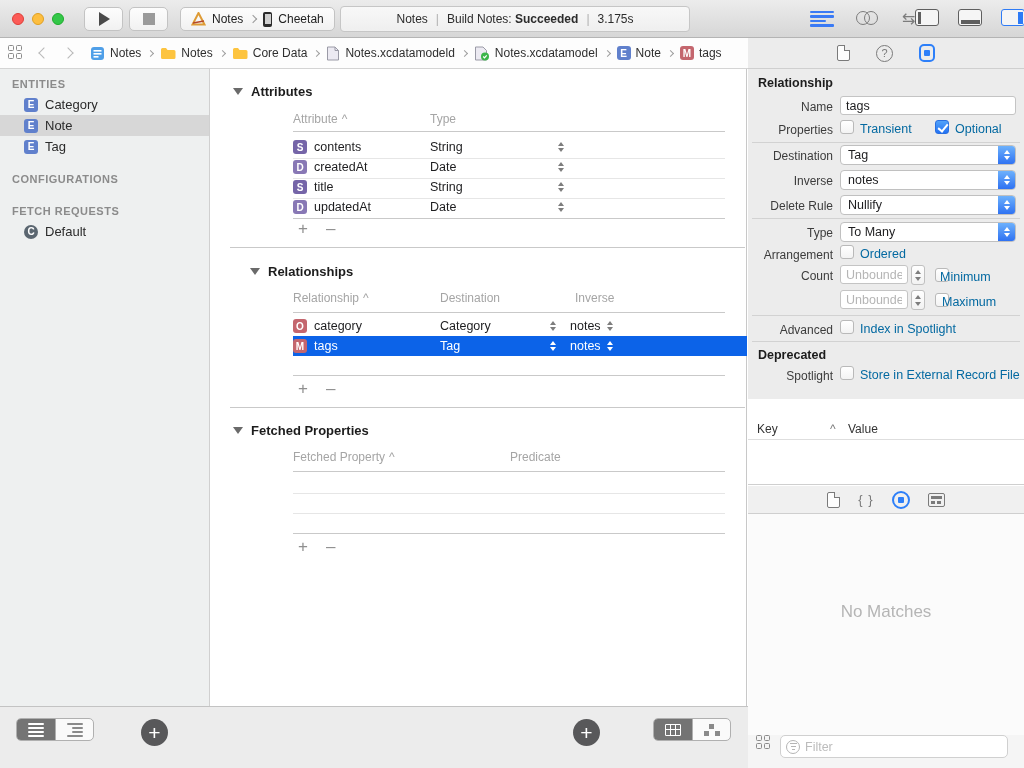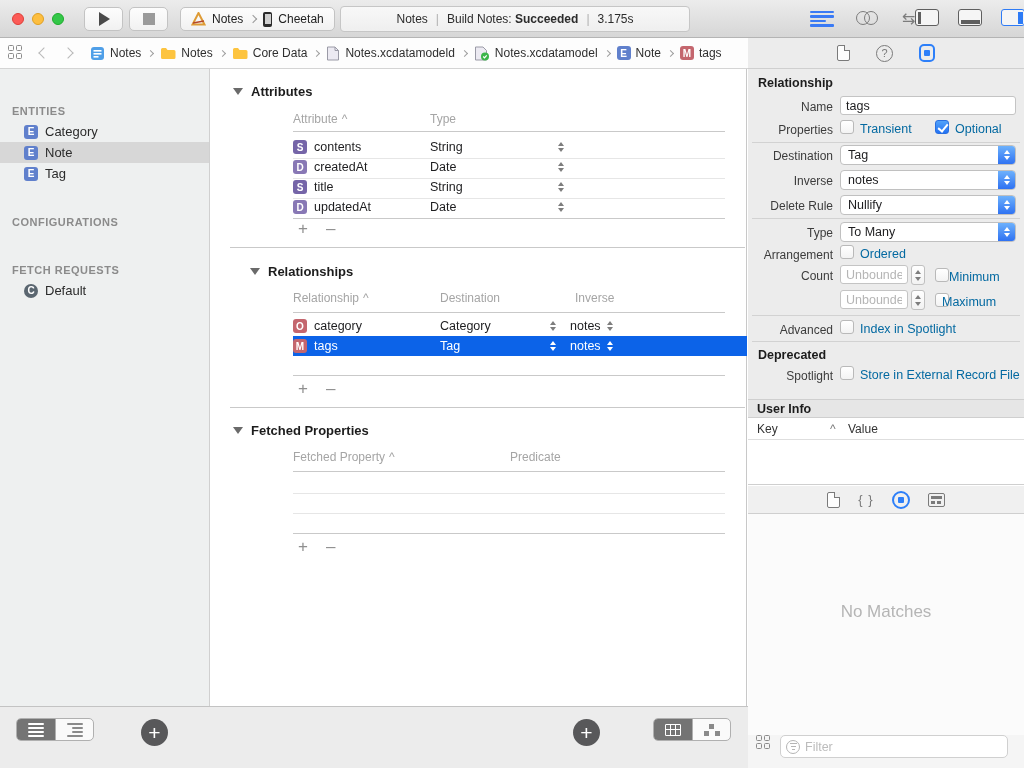--- a/index.html
+++ b/index.html
@@ -61,21 +61,21 @@
   .help-icon { width:17px; height:17px; border:1.5px solid #7a7a7a; border-radius:50%; display:flex; align-items:center; justify-content:center; font-size:11px; color:#7a7a7a; }
   .dm-icon { width:16px; height:18px; border:2px solid #2d7ff9; border-radius:5px; display:flex; align-items:center; justify-content:center; }
   .dm-icon i { width:6px; height:6px; background:#2d7ff9; border-radius:1px; }
   .braces-icon { font-size:13px; color:#7a7a7a; letter-spacing:1px; }
   .film-icon { width:17px; height:14px; border:1.5px solid #7a7a7a; border-radius:2px; position:relative; }
   .film-icon:after { content:""; position:absolute; left:2px; top:2px; right:2px; height:3px; background:#7a7a7a; }
   .film-icon:before { content:""; position:absolute; left:2px; bottom:2px; width:4px; height:3px; background:#7a7a7a; box-shadow:6px 0 0 #7a7a7a; }
 
   
   .sidebar { position:absolute; left:0; top:69px; width:210px; height:637px; background:#eef0f0; border-right:1px solid #d0d0d0; }
-  .sb-header { font-size:11px; font-weight:bold; color:#8b8b8b; letter-spacing:0.5px; padding:20px 0 4px 12px;margin-top:16px; }
+  .sb-header { font-size:11px; font-weight:bold; color:#8b8b8b; letter-spacing:0.5px; padding:9px 0 4px 12px; }
   .sb-item { height:21px; display:flex; align-items:center; gap:7px; padding-left:24px; font-size:13px; color:#2b2b2b; }
   .sb-item.selected { background:#d7d7d7; }
 
   
   .main { position:absolute; left:210px; top:69px; width:537px; height:637px; background:#ffffff; border-right:1px solid #c8c8c8; }
   .sec-title { position:absolute; font-size:13px; font-weight:bold; color:#1c1c1c; display:flex; align-items:center; gap:8px; }
   .disc { width:0; height:0; border-left:5px solid transparent; border-right:5px solid transparent; border-top:7px solid #6a6a6a; }
   .thead { position:absolute; font-size:12px; color:#a5a5a5; display:flex; align-items:center; gap:4px; }
   .hline { position:absolute; height:1px; background:#e6e6e6; }
   .hline.dark { background:#c9c9c9; }
@@ -497,21 +497,21 @@
     <span class="checkbox" style="left:92px; top:176px;"></span>
     <span class="itext" style="left:112px; top:178px;">Ordered</span>
 
     <div class="ilabel" style="left:5px; top:200px;">Count</div>
     <input class="tfield" style="left: 92px; top: 196px; width: 68px;" placeholder="Unbounded">
     <span class="stepper-box" style="left:163px; top:196px;">
         <span class="up"></span>
         <span class="dn"></span>
       </span>
     <span class="checkbox" style="left:187px; top:199px;"></span>
-    <span class="itext" style="left:201px; top:201px;">Minimum</span>
+    <span class="itext" style="left:192px; top:201px;">Minimum</span>
 
     <input class="tfield" style="left: 92px; top: 221px; width: 68px;" placeholder="Unbounded">
     <span class="stepper-box" style="left:163px; top:221px;">
         <span class="up"></span>
         <span class="dn"></span>
       </span>
     <span class="checkbox" style="left:187px; top:224px;"></span>
     <span class="itext" style="left:194px; top:226px;">Maximum</span>
 
     <div class="insp-div" style="top:246px;"></div>
@@ -521,23 +521,20 @@
     <span class="itext" style="left:112px; top:253px;">Index in Spotlight</span>
 
     <div class="insp-div" style="top:272px;"></div>
 
     <div class="insp-bold" style="top:279px;">Deprecated</div>
     <div class="ilabel" style="left:5px; top:300px;">Spotlight</div>
     <span class="checkbox" style="left:92px; top:297px;"></span>
     <span class="itext" style="left:112px; top:299px;">Store in External Record File</span>
   </div>
 
-  <div class="userinfo-bar">
-    <span>User Info</span>
-  </div>
   <div class="kv-header">
     <span style="padding-left:9px; width:82px;">Key</span>
     <span style="color:#7a7a7a; width:18px;">^</span>
     <span>Value</span>
   </div>
   <div class="kv-body"></div>
 
   <div class="libbar">
     <span class="doc-icon"></span>
     <span class="braces-icon">{ }</span>

